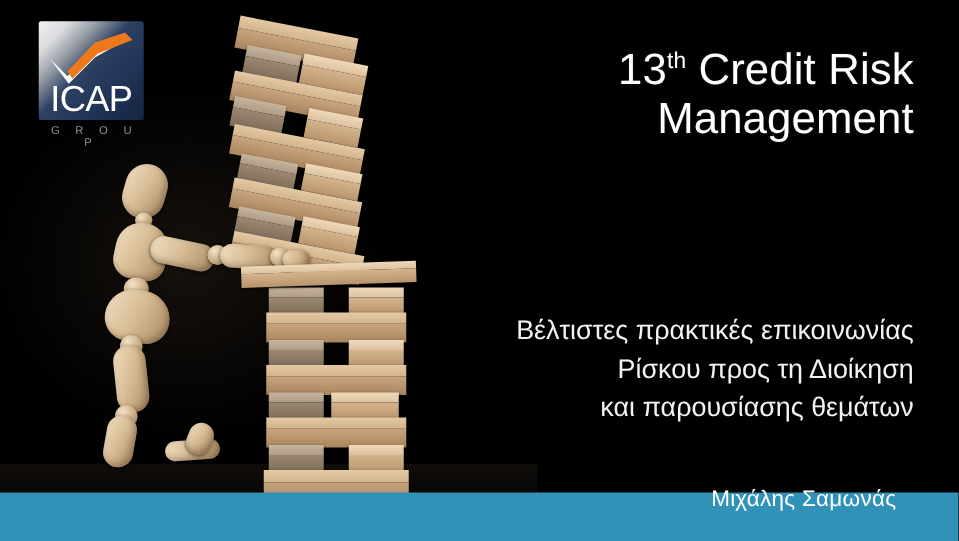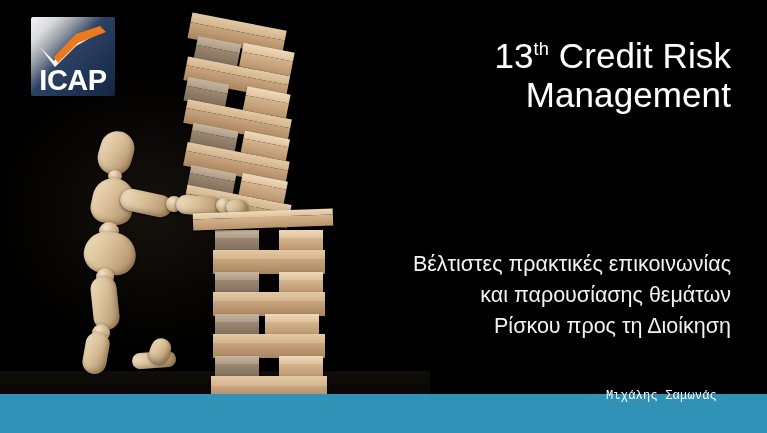--- a/index.html
+++ b/index.html
@@ -120,21 +120,21 @@
     height: 44px;
   }
   .logo-name {
     position: absolute;
     left: 0;
     right: 0;
     bottom: 1px;
     text-align: center;
     color: #ffffff;
     font-size: 29px;
-    font-weight: bold;
+    font-weight: normal;
     letter-spacing: -0.5px;
     line-height: 1;
     font-family: "Liberation Sans", sans-serif;
   }
   .logo-group {
     position: absolute;
     left: 31px;
     top: 99px;
     width: 84px;
     text-align: center;
@@ -185,23 +185,23 @@
     top: 394px;
     width: 767px;
     height: 39px;
     background: #3192b8;
   }
   .speaker {
     position: absolute;
     right: 50px;
     top: 390px;
     color: #ffffff;
-    font-size: 12px;
+    font-size: 18px;
     line-height: 1;
-    font-family: Liberation Mono, monospace;
+    font-family: Liberation Sans, sans-serif;
     letter-spacing: 0.2px;
   }
 </style>
 </head>
 <body>
 
 <div class="slide">
 
   <div class="photo" aria-hidden="true">
     <div class="photo-vignette"></div>
@@ -353,28 +353,29 @@
   </div>
 
   <div class="logo">
     <div class="logo-square"></div>
     <svg class="logo-check" viewBox="0 0 70 44">
       <path d="M2 21 L16 35 L36 12 L58 2 L66 4 L38 20 L17 41 Z" fill="#ffffff"></path>
       <path d="M16 31 L38 8 L62 0 L68 6 L40 17 L20 37 Z" fill="#ec7a1c"></path>
     </svg>
     <div class="logo-name">ICAP</div>
   </div>
+  <div class="logo-group">G R O U P</div>
 
   <div class="title">
     <div><span>13</span><sup>th</sup><span> Credit Risk</span></div>
     <div>Management</div>
   </div>
 
   <div class="subtitle">
     <div>Βέλτιστες πρακτικές επικοινωνίας</div>
+    <div>Ρίσκου προς τη Διοίκηση</div>
     <div>και παρουσίασης θεμάτων</div>
-    <div>Ρίσκου προς τη Διοίκηση</div>
   </div>
 
   <div class="footer-bar"></div>
   <div class="speaker">Μιχάλης Σαμωνάς</div>
 
 </div>
 
 </body></html>

